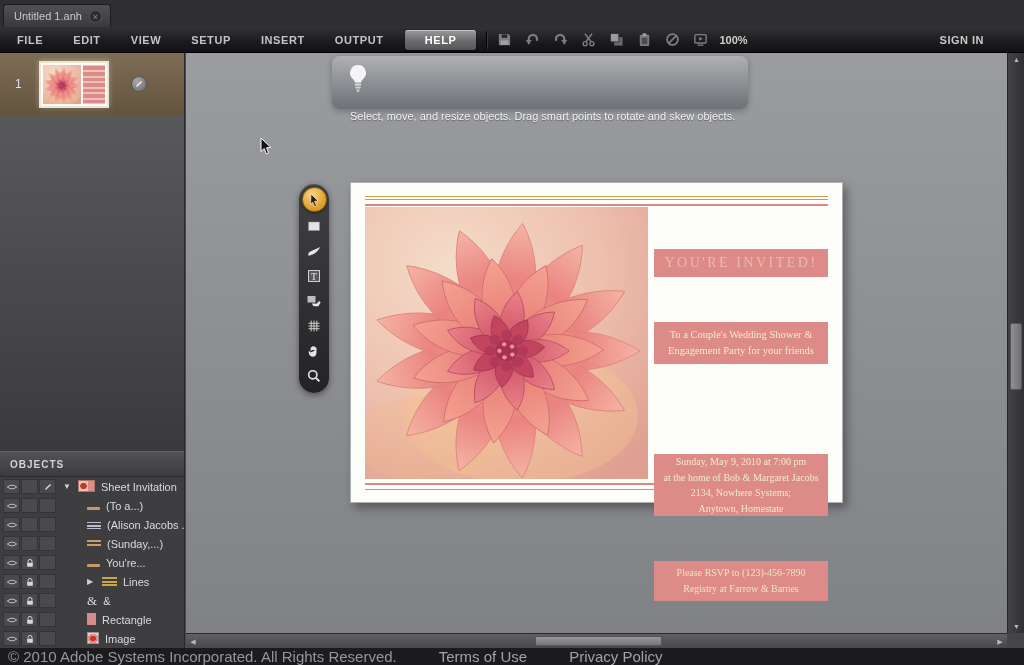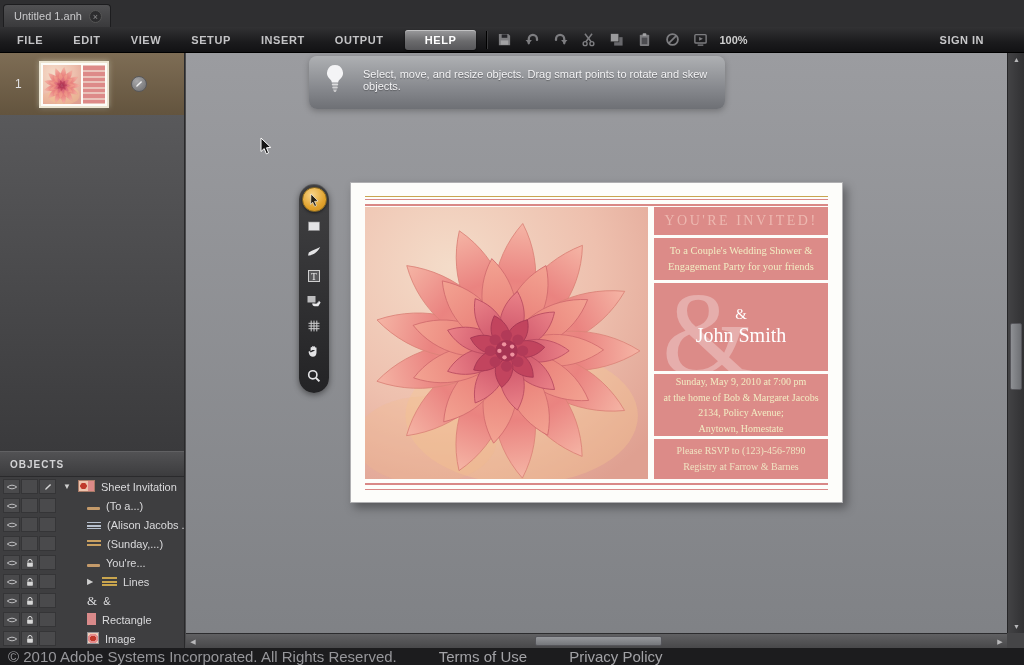--- a/index.html
+++ b/index.html
@@ -81,23 +81,23 @@
   
   .footer { position:absolute; left:0; right:0; bottom:0; height:17px; background:#1c1c1e;
     display:flex; align-items:center; color:#96969a; font-size:15px; }
   .footer .copy { margin-left:8px; }
   .footer .flink { margin-left:42px; color:#a2a2a6; }
 
   
   .canvas { position:absolute; left:186px; top:53px; right:0; bottom:17px;
     background:linear-gradient(#9b9ca0,#7f8185); overflow:hidden; }
 
-  .hint-bar { position:absolute; left:123px; top:3px; width:416px; height:53px;
+  .hint-bar { position:absolute; left:146px; top:3px; width:416px; height:53px;
     background:linear-gradient(#aeb0b3,#84868b 65%,#6e7075); border-radius:8px;
-    box-shadow:0 2px 6px rgba(0,0,0,.25); display:flex; }
+    box-shadow:0 2px 6px rgba(0,0,0,.25); display:flex;flex-direction:column; }
   .hint-bulb { margin:8px 0 0 16px; }
   .hint-bulb svg { width:20px; height:30px; }
   .hint-text { color:#f2f2f4; font-size:11px; margin:12px 0 0 18px; text-shadow:0 1px 1px rgba(0,0,0,.35); }
 
   .palette { position:absolute; left:113px; top:131px; width:30px; padding:3px 0 6px;
     background:linear-gradient(#414143,#232325); border-radius:15px;
     box-shadow:0 2px 6px rgba(0,0,0,.45), inset 0 1px 0 rgba(255,255,255,.12);
     display:flex; flex-direction:column; align-items:center; gap:3px; }
   .tool { width:24px; height:22px; display:flex; align-items:center; justify-content:center; }
   .tool svg { width:16px; height:16px; }
@@ -112,21 +112,21 @@
   .stripes-top { border-top:1px solid #c9a54e; margin-top:1px; }
   .stripes-top::after { content:""; display:block; height:4px; margin-top:2px;
     border-top:1px solid #d98886; border-bottom:2px solid #d98886; }
   .stripes-bottom { border-bottom:1px solid #c9a54e; }
   .stripes-bottom::before { content:""; display:block; height:4px;
     border-top:2px solid #d98886; border-bottom:1px solid #d98886; }
   .card-content { display:flex; gap:6px; height:272px; margin:4px 0 4px; }
   .flower-photo { width:283px; height:272px; flex:0 0 283px; }
   .invite-col { flex:1; display:flex; flex-direction:column; gap:3px;
     font-family:"Liberation Serif", serif; text-align:center; }
-  .inv-block { background:#dc8b88; }
+  .inv-block { background:#dc8b88;margin-top:42px; }
   .inv-headline { flex:0 0 28px; line-height:28px; color:#edb8b0; font-size:14px; letter-spacing:2.5px; white-space:nowrap; }
   .inv-subtitle { flex:0 0 42px; color:#f2ecc3; font-size:10.5px; display:flex; flex-direction:column; justify-content:center; line-height:1.5; }
   .inv-names { flex:1; position:relative; color:#fff; display:flex; flex-direction:column; justify-content:center; overflow:hidden; }
   .inv-name { font-size:20px; line-height:1.25; position:relative; z-index:2; }
   .inv-amp-small { font-size:15px; line-height:1.1; position:relative; z-index:2; }
   .inv-amp-big { position:absolute; left:8px; top:-16px; font-size:118px; color:rgba(255,255,255,.3); z-index:1; }
   .inv-details { flex:0 0 62px; color:#f2ecc3; font-size:10px; display:flex; flex-direction:column; justify-content:center; line-height:1.55; white-space:nowrap; }
   .inv-rsvp { flex:0 0 40px; color:#f0e3c2; font-size:10px; display:flex; flex-direction:column; justify-content:center; line-height:1.6; white-space:nowrap; }
 
   .cursor { position:absolute; left:74px; top:84px; z-index:30; }
@@ -576,21 +576,21 @@
               <div>Engagement Party for your friends</div>
             </div>
           <div class="inv-block inv-names">
             <span class="inv-amp-big">&amp;</span>
             <span class="inv-amp-small">&amp;</span>
             <span class="inv-name">John Smith</span>
           </div>
           <div class="inv-block inv-details" id="inv-details">
               <div>Sunday, May 9, 2010 at 7:00 pm</div>
               <div>at the home of Bob &amp; Margaret Jacobs</div>
-              <div>2134, Policy Avenue;</div>
+              <div>2134, Nowhere Systems;</div>
               <div>Anytown, Homestate</div>
             </div>
           <div class="inv-block inv-rsvp" id="inv-rsvp">
               <div>Please RSVP to (123)-456-7890</div>
               <div>Registry at Farrow &amp; Barnes</div>
             </div>
         </div>
       </div>
       <div class="stripes-bottom"></div>
     </div>

